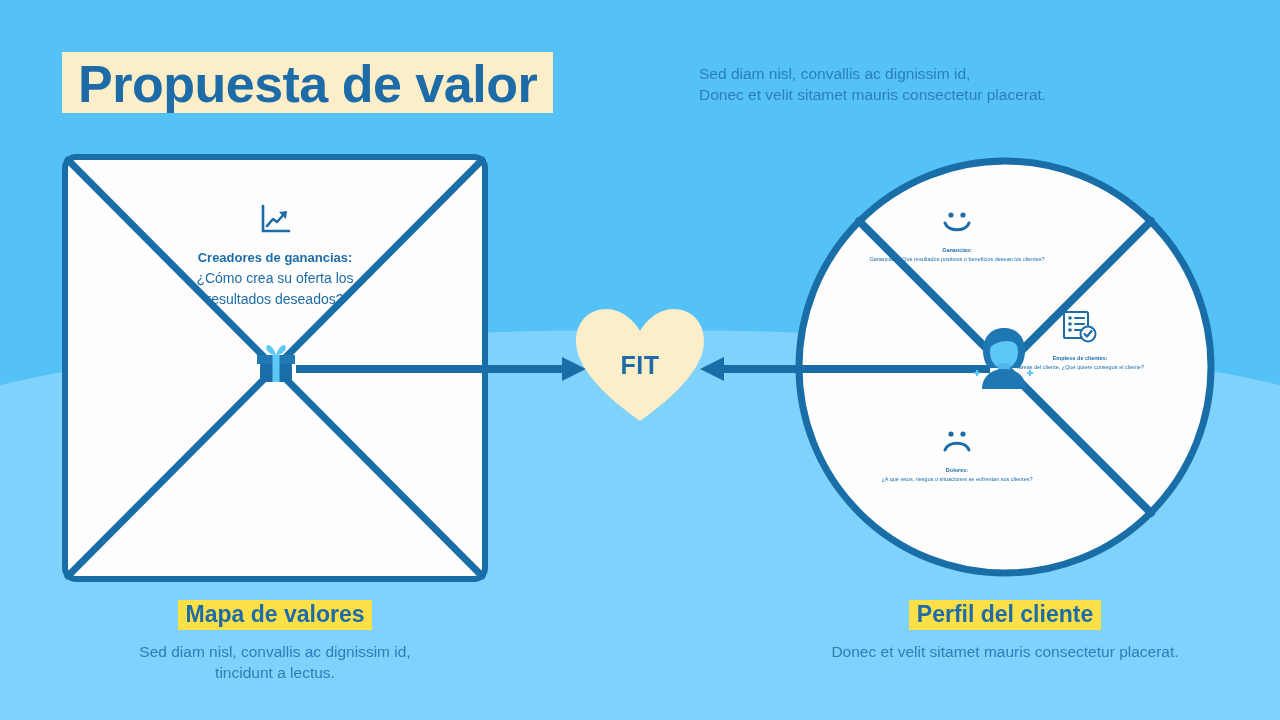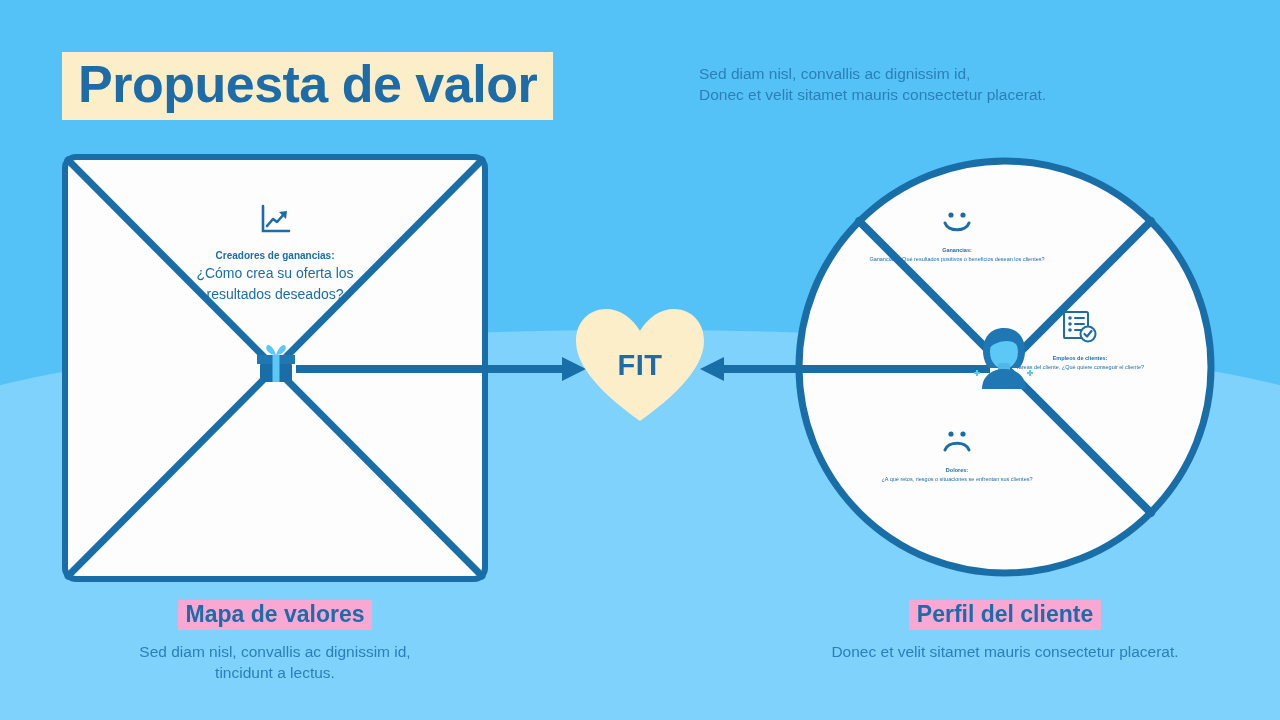--- a/index.html
+++ b/index.html
@@ -26,21 +26,21 @@
   .title-wrap {
     position:absolute; left:62px; top:52px;
   }
   .title {
     display:inline-block;
     background:#fceec8;
     color:#1d6ca8;
     font-size:52px;
     font-weight:bold;
     letter-spacing:-0.5px;
-    padding:6px 16px 10px 16px;
+    padding:6px 16px 3px 16px;
     line-height:1.0;
   }
 
   
   .top-desc {
     position:absolute; left:699px; top:64px;
     color:#2a7fb8;
     font-size:15.5px;
     line-height:1.35;
     white-space:pre-line;
@@ -60,21 +60,21 @@
   }
   .vm-svg { position:absolute; inset:0; width:100%; height:100%; }
 
   .vm-cell {
     position:absolute;
     text-align:center;
     color:#1d6ca8;
     width:220px;
   }
   .vm-icon { display:block; margin:0 auto 12px auto; }
-  .vm-title { font-size:10px; font-weight:bold; display:block; line-height:1.5; }
+  .vm-title { font-size:13px; font-weight:bold; display:block; line-height:1.5; }
   .vm-sub   { font-size:14px; display:block; line-height:1.5; }
 
   .vm-top   { left:103px; top:48px; }
   .vm-left  { left:-22px; top:172px; }
   .vm-bottom{ left:103px; top:272px; }
 
   
   .gift {
     position:absolute;
     left:252px; top:338px;
@@ -84,21 +84,21 @@
   
   .arrow-left  { position:absolute; left:296px; top:355px; z-index:6; }
   .arrow-right { position:absolute; left:700px; top:355px; z-index:6; }
 
   
   .heart { position:absolute; left:572px; top:305px; z-index:8; }
   .heart-label {
     position:absolute; left:572px; top:305px;
     width:136px; height:120px;
     display:flex; align-items:center; justify-content:center;
-    color:#1d6ca8; font-size:29px; font-weight:bold;
+    color:#1d6ca8; font-size:25px; font-weight:bold;
     letter-spacing:0.5px;
     z-index:9;
   }
 
   
   .profile {
     position:absolute;
     left:793px; top:155px;
     width:424px; height:424px;
   }
@@ -116,21 +116,21 @@
 
   .pf-top    { left:54px; top:55px; }
   .pf-right  { left:177px; top:155px; }
   .pf-bottom { left:54px; top:275px; }
   .avatar-wrap { position:absolute; left:969px; top:325px; z-index:7; }
 
   
   .caption { position:absolute; text-align:center; }
   .caption-title {
     display:inline-block;
-    background:#f9a8d4;
+    background:#fde047;
     color:#1d6ca8;
     font-size:23px;
     font-weight:bold;
     padding:1px 8px 3px 8px;
     line-height:1.15;
   }
   .caption-sub {
     margin-top:12px;
     color:#2a7fb8;
     font-size:15.5px;

